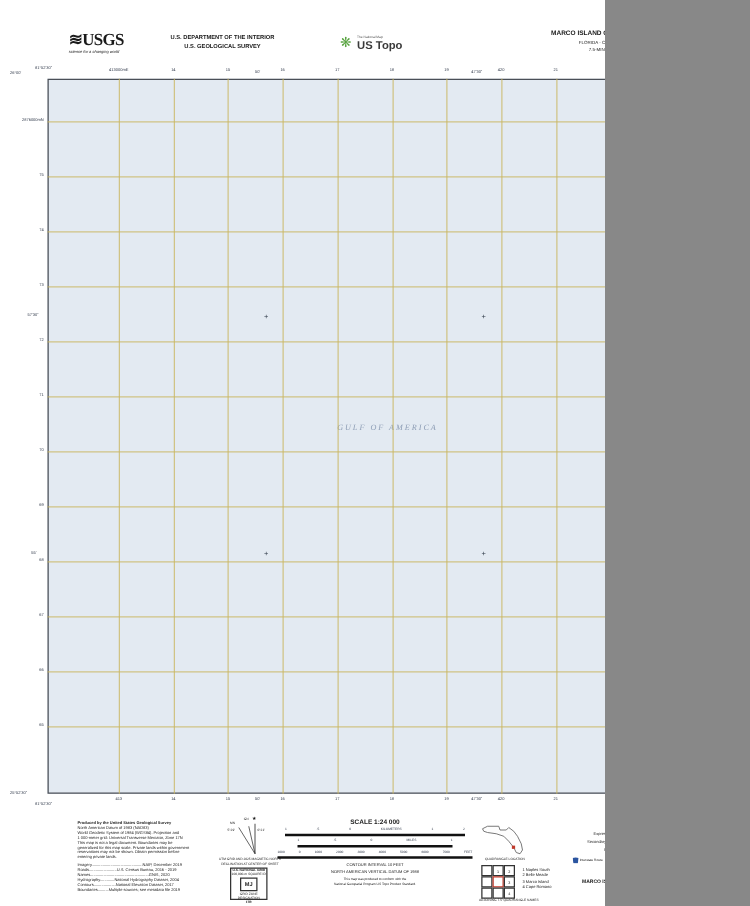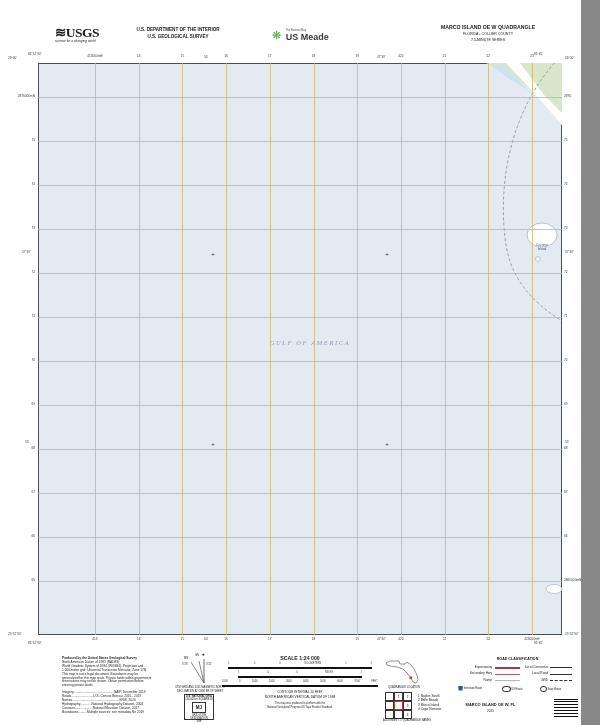--- a/index.html
+++ b/index.html
@@ -1,16 +1,16 @@
 <!DOCTYPE html>
 <html><head>
 <meta charset="utf-8">
 <style>
   html,body{margin:0;padding:0;background:#888;}
-  #page{position:relative;width:581px;height:725px;background:#ffffff;
+  #page{position:relative;width:484px;height:725px;background:#ffffff;
         font-family:"Liberation Sans",sans-serif;color:#1a1a1a;overflow:hidden;}
   .t{position:absolute;white-space:nowrap;line-height:1.15;}
   .f25{font-size:2.6px;}
   .f3{font-size:3.2px;}
   .f35{font-size:3.6px;}
   .f4{font-size:4px;}
   .f45{font-size:4.6px;}
   .f5{font-size:5.2px;}
   .b{font-weight:bold;}
   .c{text-align:center;}
@@ -60,21 +60,21 @@
     <div class="f3" style="font-style:italic;margin-top:-1px;">science for a changing world</div>
   </div>
   <div class="t f45 b" style="left:118px;top:27px;text-align:center;width:120px;line-height:1.5;">
     <div>U.S. DEPARTMENT OF THE INTERIOR</div>
     <div>U.S. GEOLOGICAL SURVEY</div>
   </div>
   <div class="t" style="left:272px;top:26px;">
     <span style="color:#57a33f;font-size:11px;vertical-align:middle;">❋</span>
     <span style="display:inline-block;vertical-align:middle;">
       <span class="f25" style="display:block;color:#555;">The National Map</span>
-      <span class="b" style="display:block;font-size:9px;color:#3a3a3a;margin-top:-1px;">US Meade</span>
+      <span class="b" style="display:block;font-size:9px;color:#3a3a3a;margin-top:-1px;">US Topo</span>
     </span>
   </div>
   <div class="t c" style="left:398px;top:25px;width:180px;">
     <div class="f5 b">MARCO ISLAND OE W QUADRANGLE</div>
     <div class="f35" style="margin-top:1.5px;">FLORIDA - COLLIER COUNTY</div>
     <div class="f35" style="margin-top:1px;">7.5-MINUTE SERIES</div>
   </div>
 
   <div id="map-frame"></div>
 

